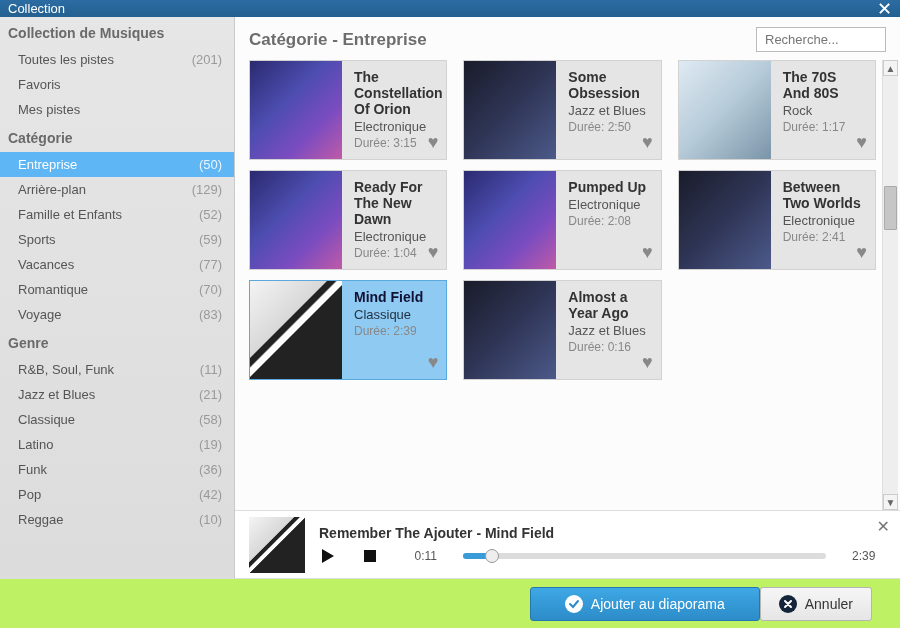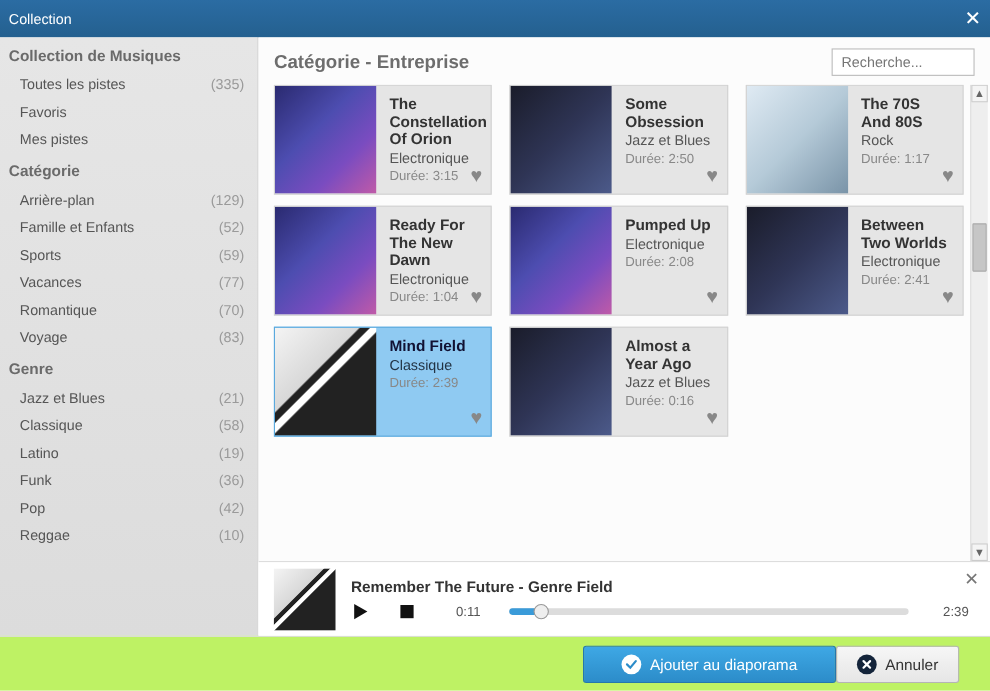--- a/index.html
+++ b/index.html
@@ -11,21 +11,21 @@
     width: 900px;
     height: 628px;
     overflow: hidden;
     display: flex;
     flex-direction: column;
   }
   
   .titlebar {
     background: linear-gradient(#2b6ca3, #24608f);
     color: #fff;
-    height: 34px;
+    height: 17px;
     display: flex;
     align-items: center;
     padding: 0 8px;
     font-size: 13px;
   }
   .titlebar .close { margin-left: auto; font-size: 18px; line-height: 18px; cursor: pointer; }
   
   .main {
     flex: 1;
     display: flex;
@@ -178,21 +178,21 @@
     width: 56px; height: 56px;
     background: linear-gradient(135deg,#f4f4f4,#d8d8d8 40%,#222 41%,#222 45%,#fff 46%,#fff 50%,#222 51%);
     flex: none;
   }
   .player .meta { flex: 1; display:flex; flex-direction:column; gap:6px; }
   .player .track-title { font-weight: bold; color:#333; font-size:14px; }
   .player .controls { display:flex; align-items:center; gap:26px; }
   .player .play-btn, .player .stop-btn { cursor:pointer; color:#222; }
   .player .play-btn svg, .player .stop-btn svg { display:block; }
   .player .time { font-size:12px; color:#555; width:34px; text-align:right;}
-  .player .time.end { text-align:center; }
+  .player .time.end { text-align:left; }
   .player .slider {
     flex:1; height:6px; background:#dcdcdc; border-radius:3px; position:relative;
   }
   .player .slider .fill {
     position:absolute; left:0; top:0; bottom:0;
     width: 8%;
     background:#3a9bd9; border-radius:3px;
   }
   .player .slider .knob {
     position:absolute; top:50%; left:8%;
@@ -245,31 +245,35 @@
   <span class="close">✕</span>
 </div>
 
 <div class="main">
 
   <div class="sidebar">
     <div class="sidebar-inner" id="sidebar-inner">
         <div class="side-section-header">Collection de Musiques</div>
         <div class="side-item">
           <span>Toutes les pistes</span>
-          <span class="count">(335)</span>
+          <span class="count">(201)</span>
         </div>
         <div class="side-item">
           <span>Favoris</span>
           <span class="count"></span>
         </div>
         <div class="side-item">
           <span>Mes pistes</span>
           <span class="count"></span>
         </div>
         <div class="side-section-header">Catégorie</div>
+        <div class="side-item selected">
+          <span>Entreprise</span>
+          <span class="count">(50)</span>
+        </div>
         <div class="side-item">
           <span>Arrière-plan</span>
           <span class="count">(129)</span>
         </div>
         <div class="side-item">
           <span>Famille et Enfants</span>
           <span class="count">(52)</span>
         </div>
         <div class="side-item">
           <span>Sports</span>
@@ -281,20 +285,24 @@
         </div>
         <div class="side-item">
           <span>Romantique</span>
           <span class="count">(70)</span>
         </div>
         <div class="side-item">
           <span>Voyage</span>
           <span class="count">(83)</span>
         </div>
         <div class="side-section-header">Genre</div>
+        <div class="side-item">
+          <span>R&amp;B, Soul, Funk</span>
+          <span class="count">(11)</span>
+        </div>
         <div class="side-item">
           <span>Jazz et Blues</span>
           <span class="count">(21)</span>
         </div>
         <div class="side-item">
           <span>Classique</span>
           <span class="count">(58)</span>
         </div>
         <div class="side-item">
           <span>Latino</span>
@@ -401,21 +409,21 @@
         <div class="track">
           <div class="thumb" style="top:110px;height:44px"></div>
         </div>
         <div class="arrow" style="position:absolute;bottom:0;left:0;right:0">▼</div>
       </div>
     </div>
 
     <div class="player">
       <div class="art"></div>
       <div class="meta">
-        <div class="track-title">Remember The Future - Genre Field</div>
+        <div class="track-title">Remember The Ajouter - Mind Field</div>
         <div class="controls">
           <span class="play-btn">
             <svg width="18" height="18" viewBox="0 0 18 18">
                 <path d="M3 2 L15 9 L3 16 Z" fill="#111"></path>
               </svg>
           </span>
           <span class="stop-btn">
             <svg width="14" height="14" viewBox="0 0 14 14">
                 <rect x="1" y="1" width="12" height="12" fill="#111"></rect>
               </svg>

